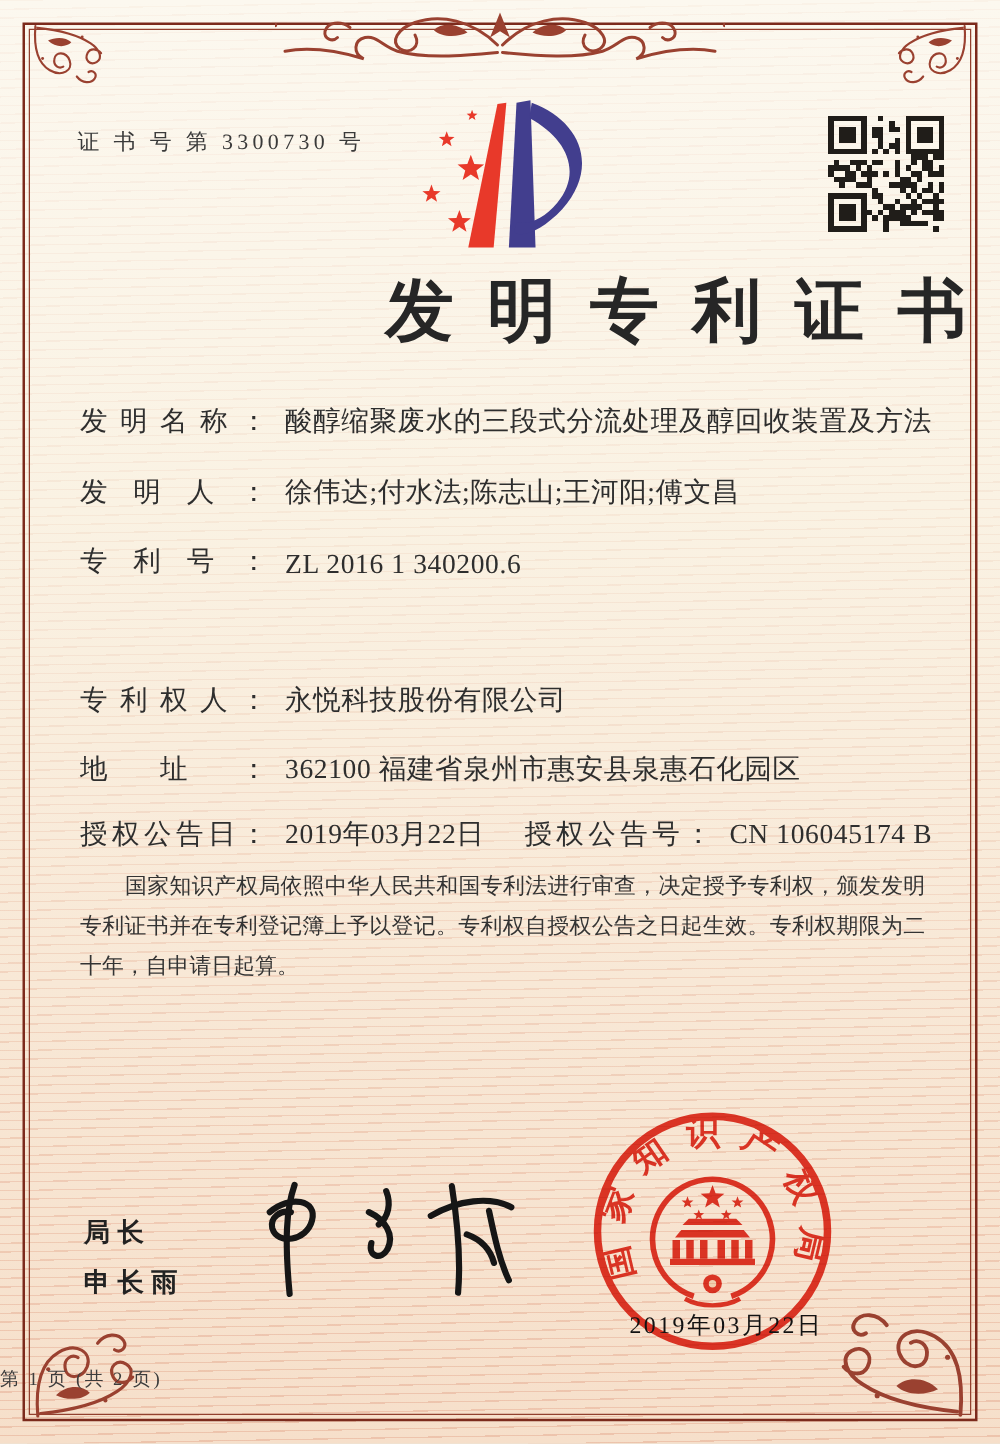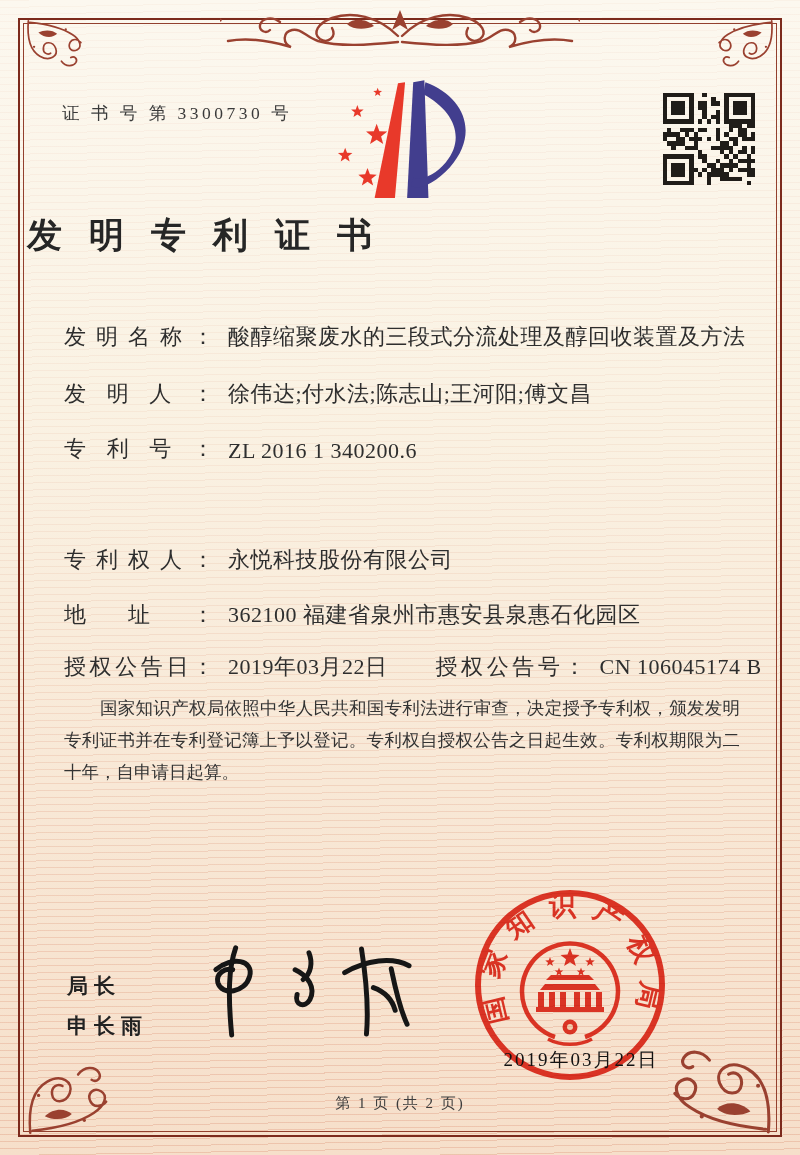--- a/index.html
+++ b/index.html
@@ -9,46 +9,46 @@
   .waves{position:absolute;inset:0;
         background:repeating-linear-gradient(179deg, rgba(214,123,92,0.32) 0 1px, rgba(255,255,255,0) 1px 7px);
         -webkit-mask-image:linear-gradient(180deg,rgba(0,0,0,.15) 0%,rgba(0,0,0,.30) 45%,rgba(0,0,0,.70) 78%,rgba(0,0,0,.85) 100%);
         mask-image:linear-gradient(180deg,rgba(0,0,0,.15) 0%,rgba(0,0,0,.30) 45%,rgba(0,0,0,.70) 78%,rgba(0,0,0,.85) 100%);}
   .frame-outer{position:absolute;inset:18px;border:2.5px solid #7c2a1c;pointer-events:none;}
   .frame-inner{position:absolute;inset:23px;border:1px solid #93402e;pointer-events:none;}
 
   .cert-no{position:absolute;left:62px;top:86px;font-size:17.5px;letter-spacing:3.5px;color:#3a3a3a;margin-top:15px;}
   .logo{position:absolute;left:322px;top:70px;width:156px;height:132px;}
   .qr{position:absolute;left:656px;top:86px;width:106px;height:106px;}
-  .title{position:absolute;left:0;right:0;top:212px;text-align:left;font-size:35px;font-weight:700;
+  .title{position:absolute;left:0;right:0;top:212px;text-align:right;font-size:55px;font-weight:700;
          letter-spacing:27px;padding-left:27px;color:#262626;}
 
   .row{position:absolute;left:64px;right:50px;font-size:22px;white-space:nowrap;color:#2e2e2e;}
   .row .lbl{display:inline-block;width:150px;text-align:justify;text-align-last:justify;white-space:normal;vertical-align:bottom;}
   .row .val{margin-left:14px;letter-spacing:.5px;}
-  .row .lbl.second{margin-left:48px;}
+  .row .lbl.second{margin-left:32px;}
   #row1{top:322px}#row2{top:379px}#row3{top:434px}#row4{top:490px}
   #row5{top:545px}#row6{top:600px}#row7{top:652px}
 
   .para{position:absolute;left:64px;width:676px;font-size:17.5px;line-height:32px;
         text-align:justify;text-indent:36px;color:#333;}
   #para1{top:692px}#para2{top:764px}
 
   .signer{position:absolute;left:67px;font-size:21px;font-weight:700;letter-spacing:6px;color:#222;
           font-family:"Liberation Sans","DejaVu Sans",sans-serif;}
   #signer-title{top:972px}#signer-name{top:1012px}
   .signature{position:absolute;left:198px;top:936px;width:218px;height:114px;}
 
   .seal{position:absolute;left:458px;top:873px;width:224px;height:224px;mix-blend-mode:multiply;opacity:.93;}
   .seal-ring-text{font-family:"Liberation Sans","DejaVu Sans",sans-serif;font-weight:700;
                   font-size:27px;letter-spacing:15px;fill:#df2b1c;}
   .seal-date{position:absolute;left:481px;top:1047px;width:200px;text-align:center;font-size:19px;
              letter-spacing:2px;color:#121212;z-index:3;}
 
-  .footer{position:absolute;left:0;right:0;top:1094px;text-align:center;font-size:15px;
+  .footer{position:absolute;left:0;right:0;top:1094px;text-align:left;font-size:15px;
           letter-spacing:2px;color:#3c3c3c;}
 
   .corner{position:absolute;pointer-events:none;}
   #c-bl{left:24px;bottom:18px;width:104px;height:104px;}
   #c-br{right:24px;bottom:18px;width:128px;height:128px;transform:scaleX(-1);}
   #c-tl{left:24px;top:18px;width:72px;height:72px;transform:scaleY(-1);}
   #c-tr{right:24px;top:18px;width:72px;height:72px;transform:scale(-1,-1);}
   .top-ornament{position:absolute;left:220px;top:0;width:360px;height:62px;}
 </style>
 </head>

